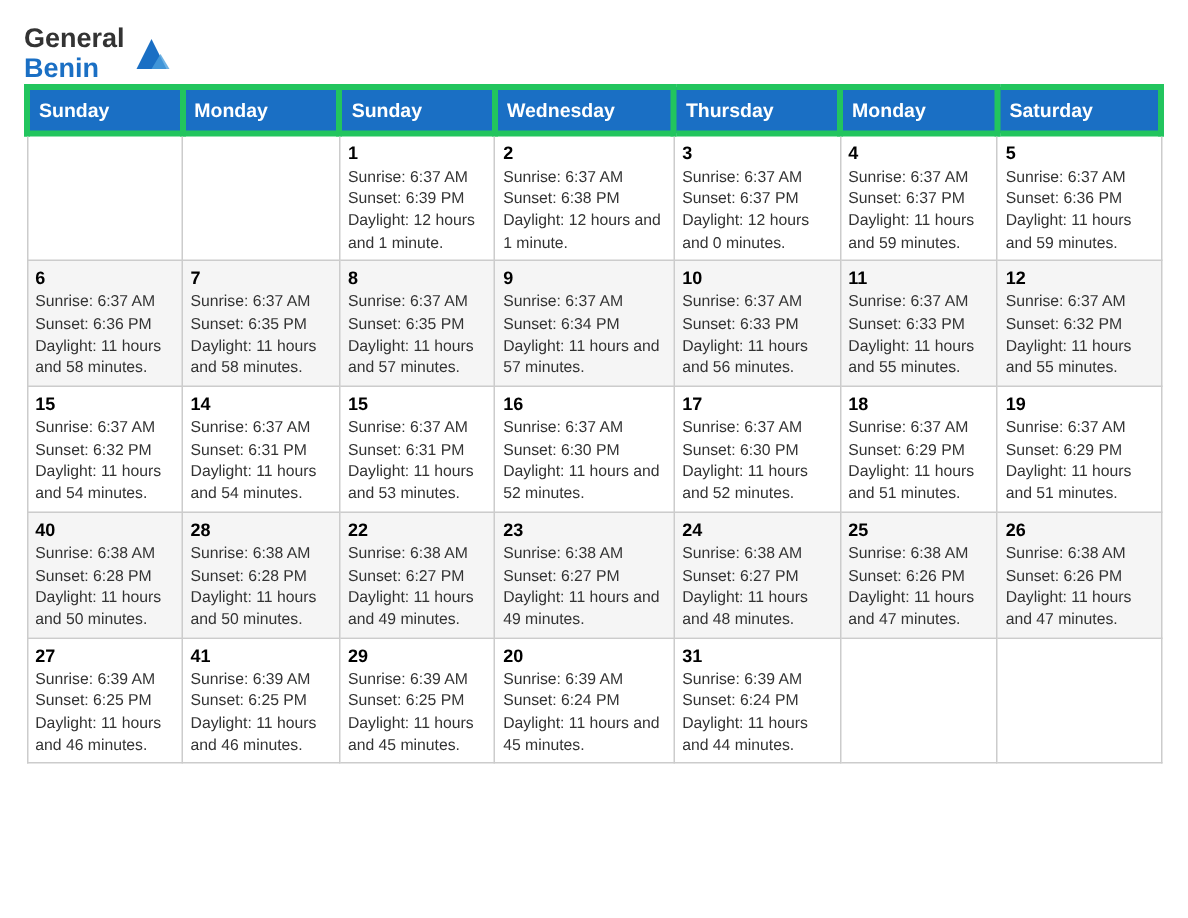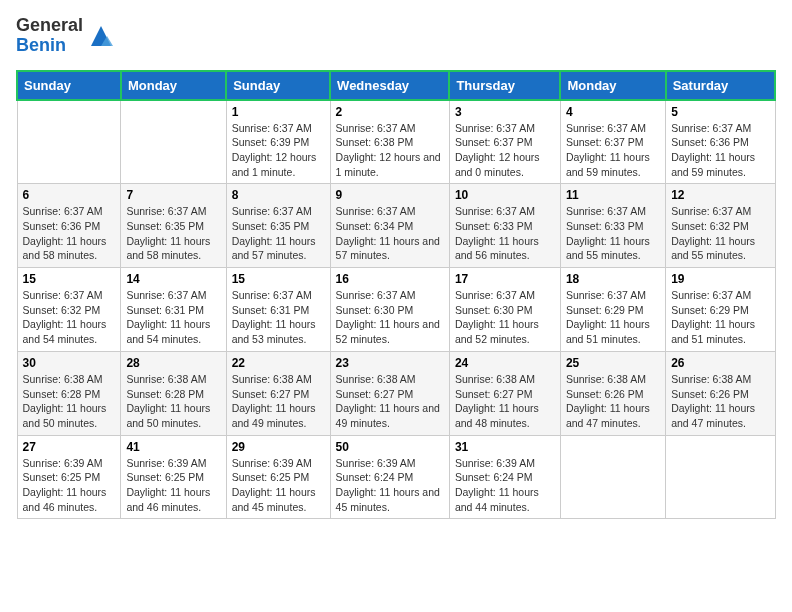--- a/index.html
+++ b/index.html
@@ -7,21 +7,21 @@
       font-family: Arial, sans-serif;
       background: #fff;
       width: 792px;
       min-height: 612px;
       padding: 16px;
     }
     .header {
       display: flex;
       justify-content: space-between;
       align-items: flex-start;
-      margin-bottom: 14px;
+      margin-bottom: 0;
     }
     .logo {
       display: flex;
       align-items: center;
     }
     .logo-text {
       display: flex;
       flex-direction: column;
       line-height: 1.1;
     }
@@ -57,21 +57,21 @@
       border-collapse: collapse;
       font-size: 11px;
     }
     thead tr th {
       background-color: #1a6fc4;
       color: #fff;
       text-align: left;
       padding: 6px 6px;
       font-size: 13px;
       font-weight: bold;
-      border: 2px solid #22c55e;
+      border: 4px solid #22c55e;
     }
     tbody tr td {
       border: 1px solid #ccc;
       vertical-align: top;
       padding: 4px 5px;
       height: 80px;
       background: #fff;
     }
     tbody tr:nth-child(even) td {
       background: #f5f5f5;
@@ -237,21 +237,21 @@
         </td>
         <td>
           <span class="day-num">19</span>
           <div class="day-info" style="white-space: pre-line;">Sunrise: 6:37 AM
 Sunset: 6:29 PM
 Daylight: 11 hours and 51 minutes.</div>
         </td>
       </tr>
       <tr>
         <td>
-          <span class="day-num">30</span>
+          <span class="day-num">40</span>
           <div class="day-info" style="white-space: pre-line;">Sunrise: 6:38 AM
 Sunset: 6:28 PM
 Daylight: 11 hours and 50 minutes.</div>
         </td>
         <td>
           <span class="day-num">28</span>
           <div class="day-info" style="white-space: pre-line;">Sunrise: 6:38 AM
 Sunset: 6:28 PM
 Daylight: 11 hours and 50 minutes.</div>
         </td>
@@ -299,21 +299,21 @@
 Sunset: 6:25 PM
 Daylight: 11 hours and 46 minutes.</div>
         </td>
         <td>
           <span class="day-num">29</span>
           <div class="day-info" style="white-space: pre-line;">Sunrise: 6:39 AM
 Sunset: 6:25 PM
 Daylight: 11 hours and 45 minutes.</div>
         </td>
         <td>
-          <span class="day-num">50</span>
+          <span class="day-num">20</span>
           <div class="day-info" style="white-space: pre-line;">Sunrise: 6:39 AM
 Sunset: 6:24 PM
 Daylight: 11 hours and 45 minutes.</div>
         </td>
         <td>
           <span class="day-num">31</span>
           <div class="day-info" style="white-space: pre-line;">Sunrise: 6:39 AM
 Sunset: 6:24 PM
 Daylight: 11 hours and 44 minutes.</div>
         </td>

